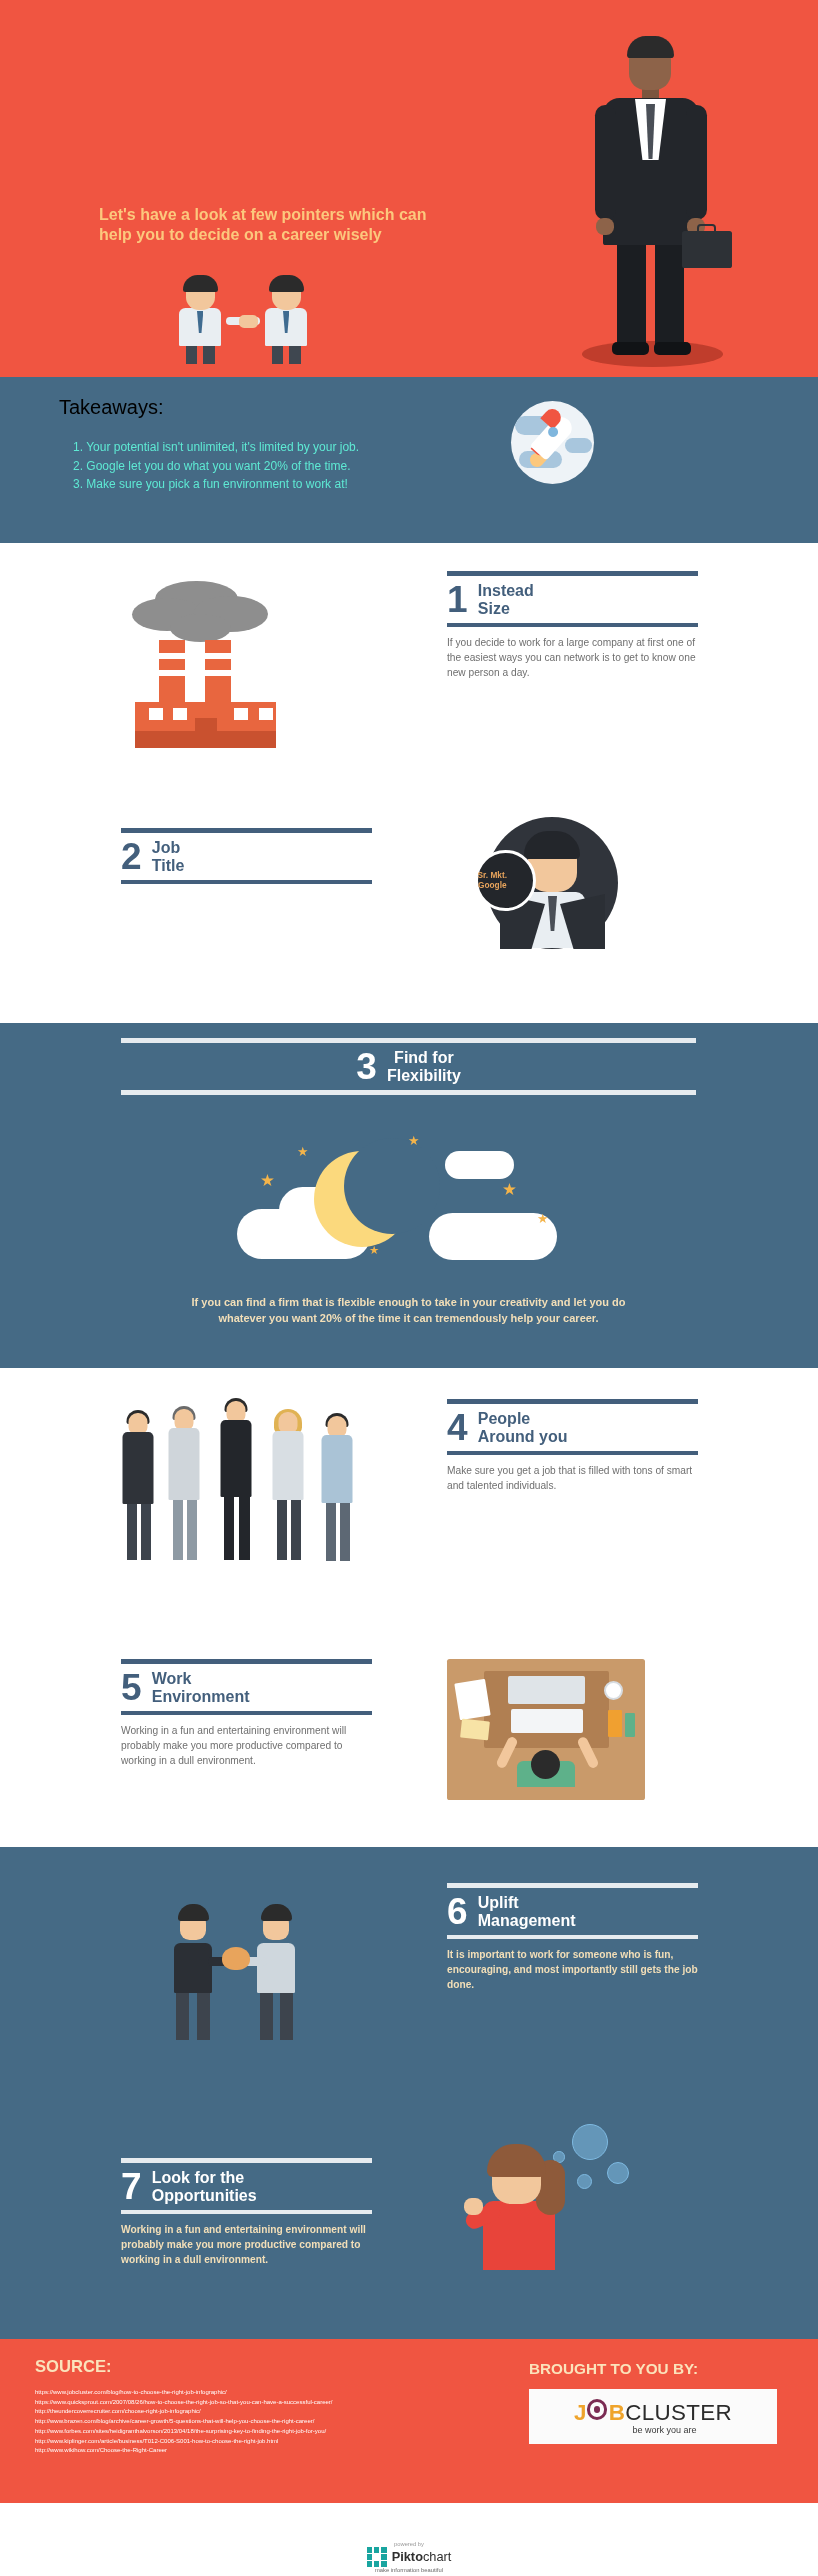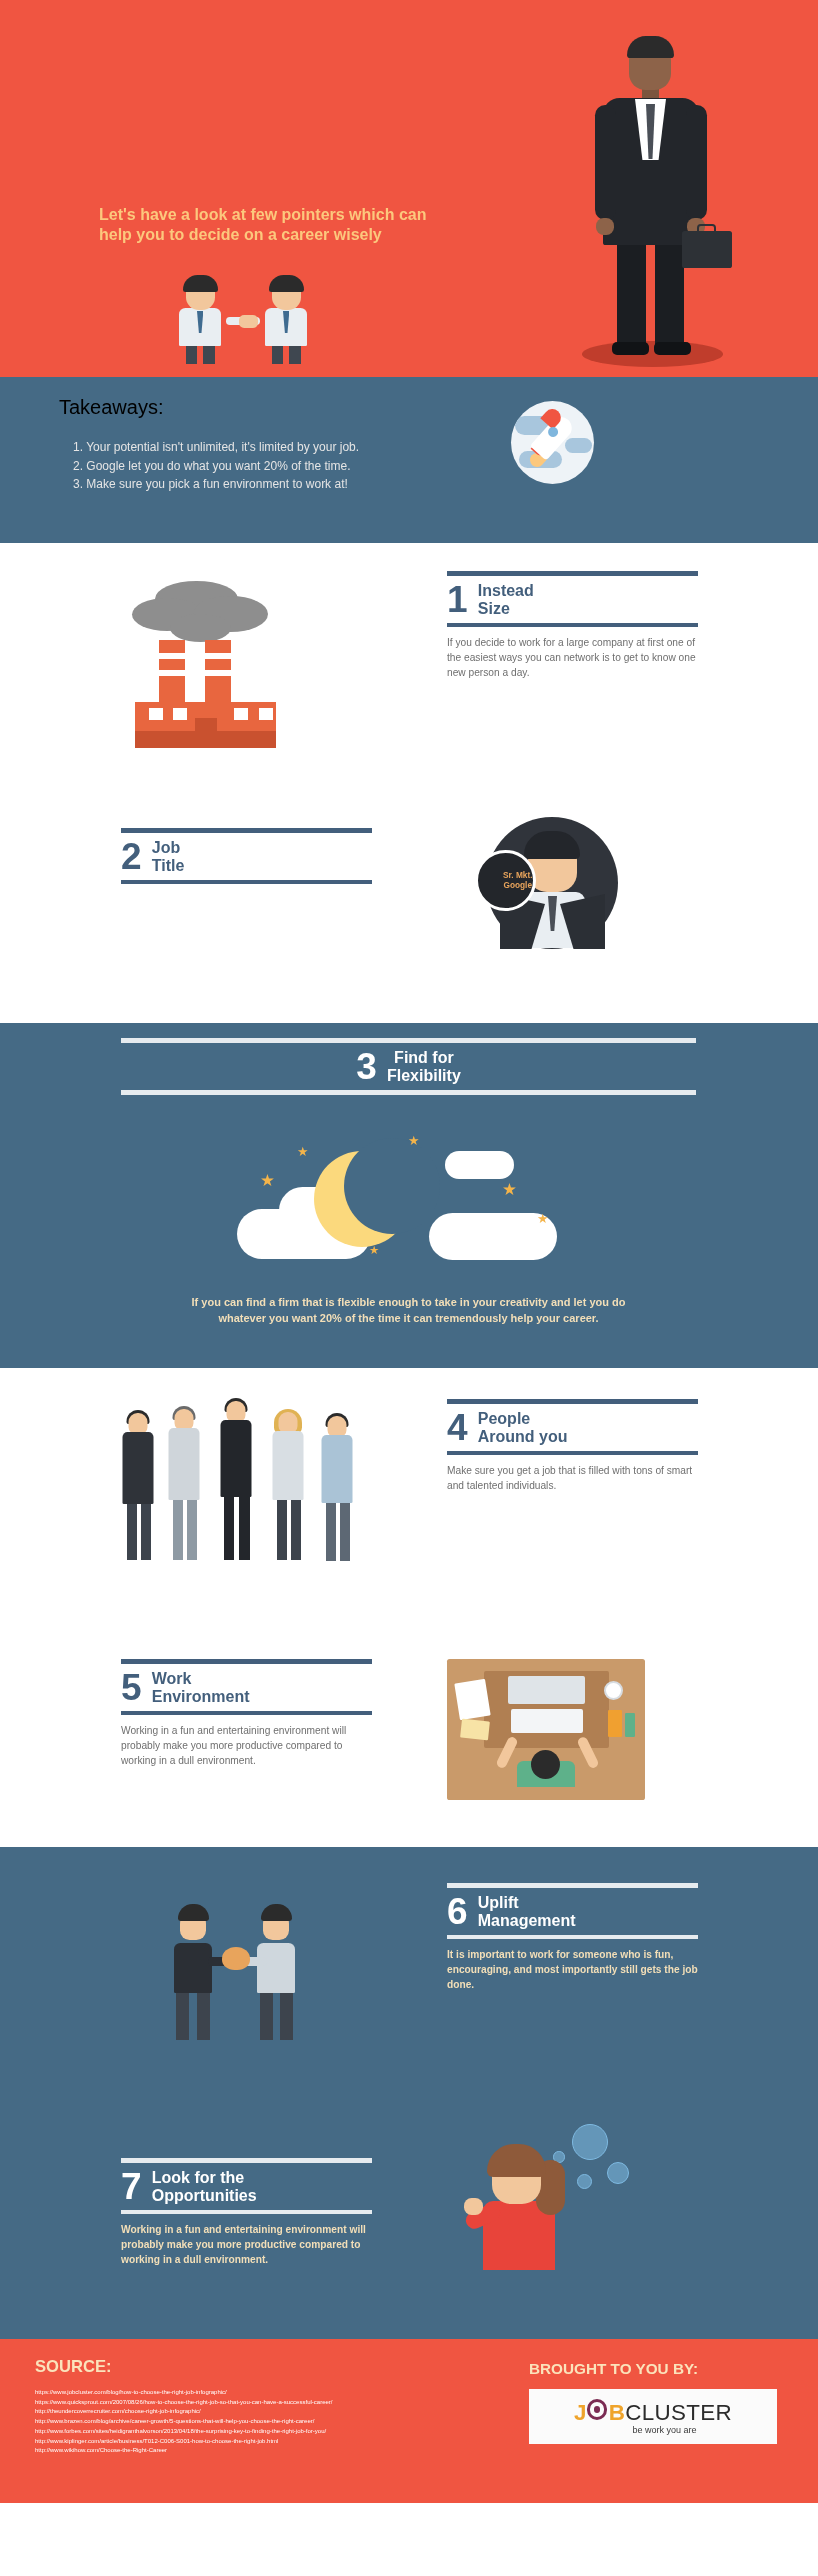--- a/index.html
+++ b/index.html
@@ -81,21 +81,21 @@
   .g .legL { position:absolute; left: 20.5px; top: 70px; width: 11.5px; height: 19px; background:#3f4750;}
   .g .legR { position:absolute; left: 38px; top: 70px; width: 11.5px; height: 19px; background:#3f4750;}
   .g .arm  { position:absolute; top: 42px; width: 27px; height: 7.7px; background:#e9eef2; border-radius:3.8px;}
   .g1 { left: 0; }  .g1 .arm { right: -18px; }
   .g2 { left: 86px; } .g2 .arm { left: -18px; }
   .duo .shake { position:absolute; left: 74px; top: 40px; width: 19px; height: 12.8px; background:#f2c79c; border-radius:5.1px; z-index:3;}
 
   
   #takeaways { top: 377px; height: 166px; }
   .tk-title { position:absolute; left: 59px; top: 19px; color:#000000; font-size: 20px; font-weight: normal; }
-  .tk-list  { position:absolute; left: 73px; top: 61px; color:#e5e5e5; font-size: 12px; line-height: 1.55; }
+  .tk-list  { position:absolute; left: 73px; top: 61px; color:#5eead4; font-size: 12px; line-height: 1.55; }
   .tk-list div { white-space: nowrap; }
 
   
   .rocket-badge { position:absolute; left: 511px; top: 24px; width: 83px; height: 83px; }
   .rb-globe { position:absolute; left:0; top:0; width:83px; height:83px; border-radius:50%;
               background:#eef3f7; overflow:hidden;}
   .rb-c1 { position:absolute; left:3.8px; top:15.3px; width:36px; height:19px; background:#a8c6dd; border-radius:10.2px;}
   .rb-c2 { position:absolute; left:7.7px; top:50px; width:43px; height:16.6px; background:#a8c6dd; border-radius:9px;}
   .rb-c3 { position:absolute; left:54px; top:37px; width:27px; height:15.3px; background:#a8c6dd; border-radius:7.7px;}
   .rb-rocket { position:absolute; left:31px; top:12.8px; width:22px; height:45px; background:#ffffff;
@@ -144,21 +144,21 @@
   .mgr-head { position:absolute; left: 42px; top: 20.5px; width: 49px; height: 54px; background:#f2c79c; border-radius: 22px 22px 19px 19px;}
   .mgr-hair { position:absolute; left: 38px; top: 14px; width: 56px; height: 28px; background:#23262b; border-radius: 28px 28px 5.1px 5.1px;}
   .mgr-shirt{ position:absolute; left: 33px; top: 75px; width: 66px; height: 56px; background:#e9eef2; border-radius: 9px 9px 0 0;}
   .mgr-suitL{ position:absolute; left: 14px; top: 77px; width: 45px; height: 55px; background:#2b2f35;
               clip-path: polygon(0 0, 100% 18%, 70% 100%, 0 100%); }
   .mgr-suitR{ position:absolute; left: 74px; top: 77px; width: 45px; height: 55px; background:#2b2f35;
               clip-path: polygon(0 18%, 100% 0, 100% 100%, 30% 100%); }
   .mgr-tie  { position:absolute; left: 62px; top: 79px; width: 9px; height: 35px; background:#4a4f57;
               clip-path: polygon(0 0,100% 0,70% 100%,30% 100%);}
   .mgr-badge{ position:absolute; left: -11.5px; top: 33px; width: 61px; height: 61px; border-radius:50%;
-              background:#23262b; border: 3.2px solid #ffffff; display:flex; align-items:center; justify-content:flex-end;
+              background:#23262b; border: 3.2px solid #ffffff; display:flex; align-items:center; justify-content:flex-start;
               color:#e8a45c; font-size: 8.3px; line-height:1.15; text-align:center; font-weight:bold;}
 
   
   .moon-scene { position:absolute; }
   .ms-cloud { position:absolute; background:#ffffff; border-radius: 25.6px; }
   .ms-moon  { position:absolute; left: 77px; top: 19px; width: 96px; height: 96px; background:#fbd97d;
               border-radius:50%; }
   .ms-moon-cut { position:absolute; left: 107px; top: 6.4px; width: 96px; height: 96px; background:#456a85;
               border-radius:50%; }
   .star { position:absolute; color:#f4b44a; font-size: 16.6px; line-height:1; }
@@ -561,15 +561,35 @@
           <span class="lg-o-ring"></span>
           <span class="lg-o-dot"></span>
         </span>
         <span class="lg-b">B</span>
         <span class="lg-cluster">CLUSTER</span>
       </div>
       <div class="logo-tag">be work you are</div>
     </div>
   </div>
 
+  <div id="pikto">
+    <div class="pk-pow">powered by</div>
+    <div class="pk-row">
+      <span class="pk-mark">
+        <i></i>
+          <i></i>
+          <i></i>
+          <i></i>
+          <i style="background:transparent"></i>
+          <i></i>
+          <i></i>
+          <i></i>
+          <i></i>
+      </span>
+      <span class="pk-name">
+        <b>Pikto</b><span>chart</span>
+      </span>
+    </div>
+    <div class="pk-sub">make information beautiful</div>
+  </div>
 
 </div>
 
 
 </body></html>

